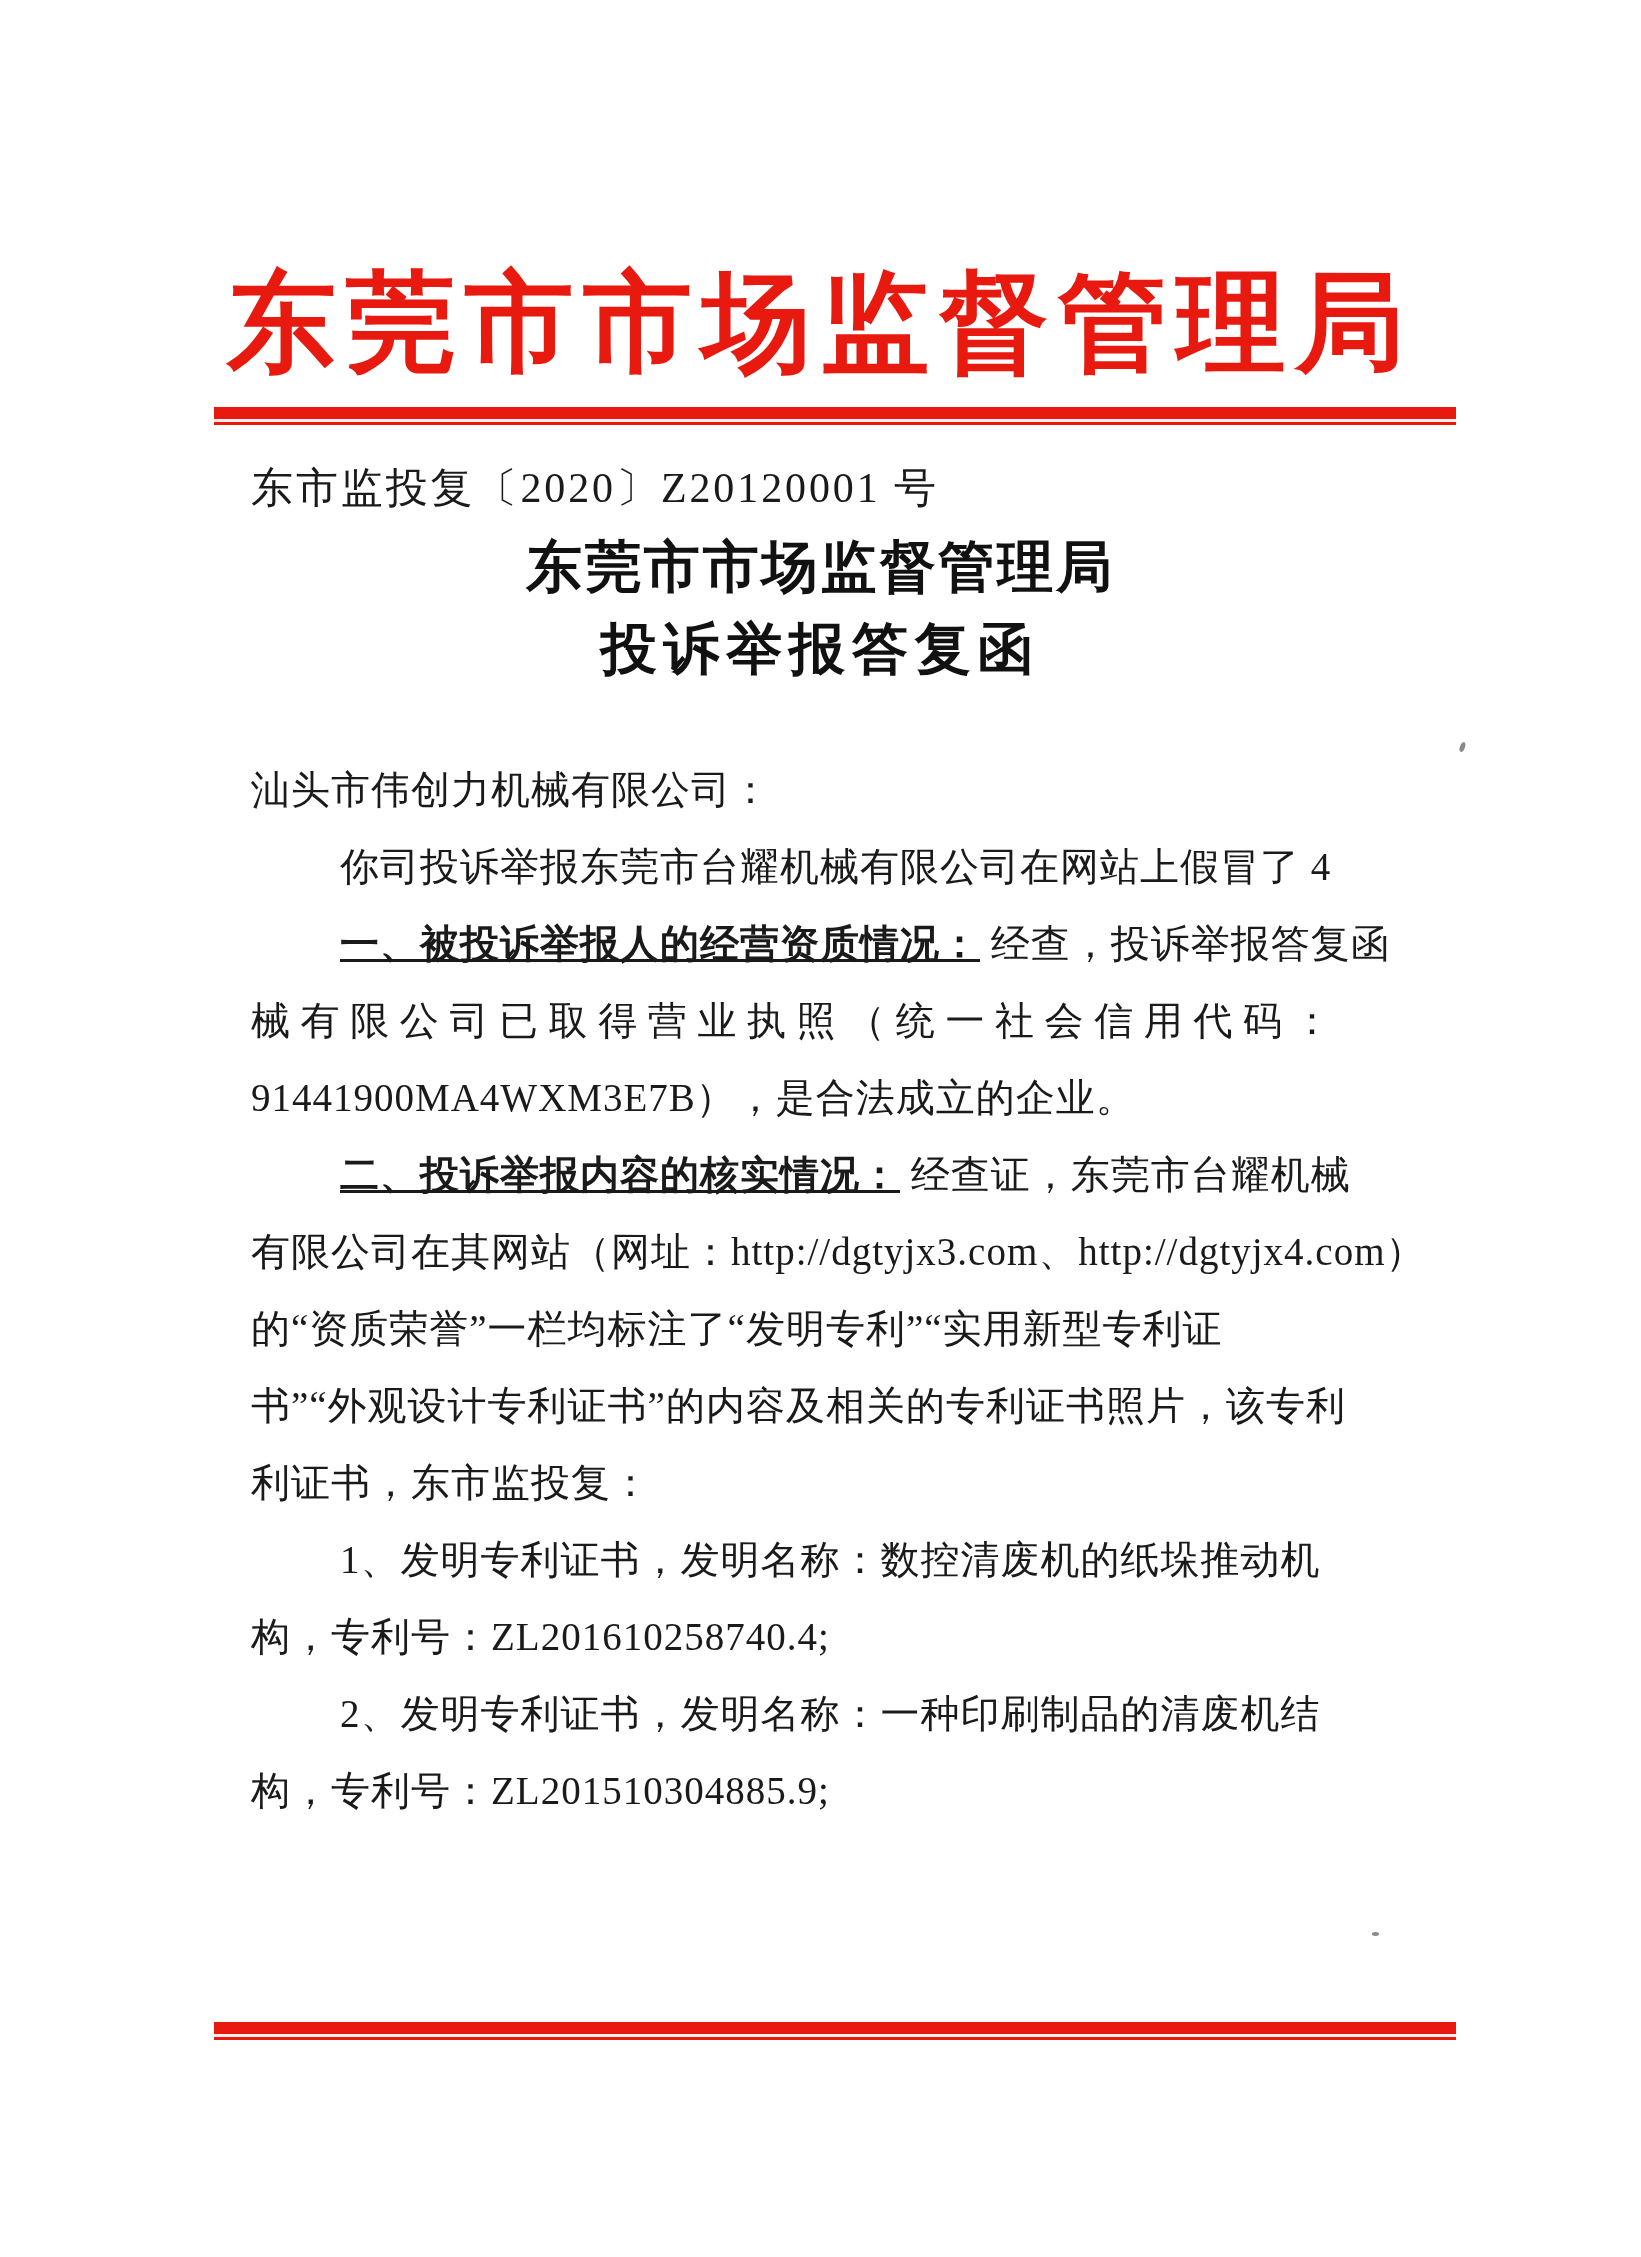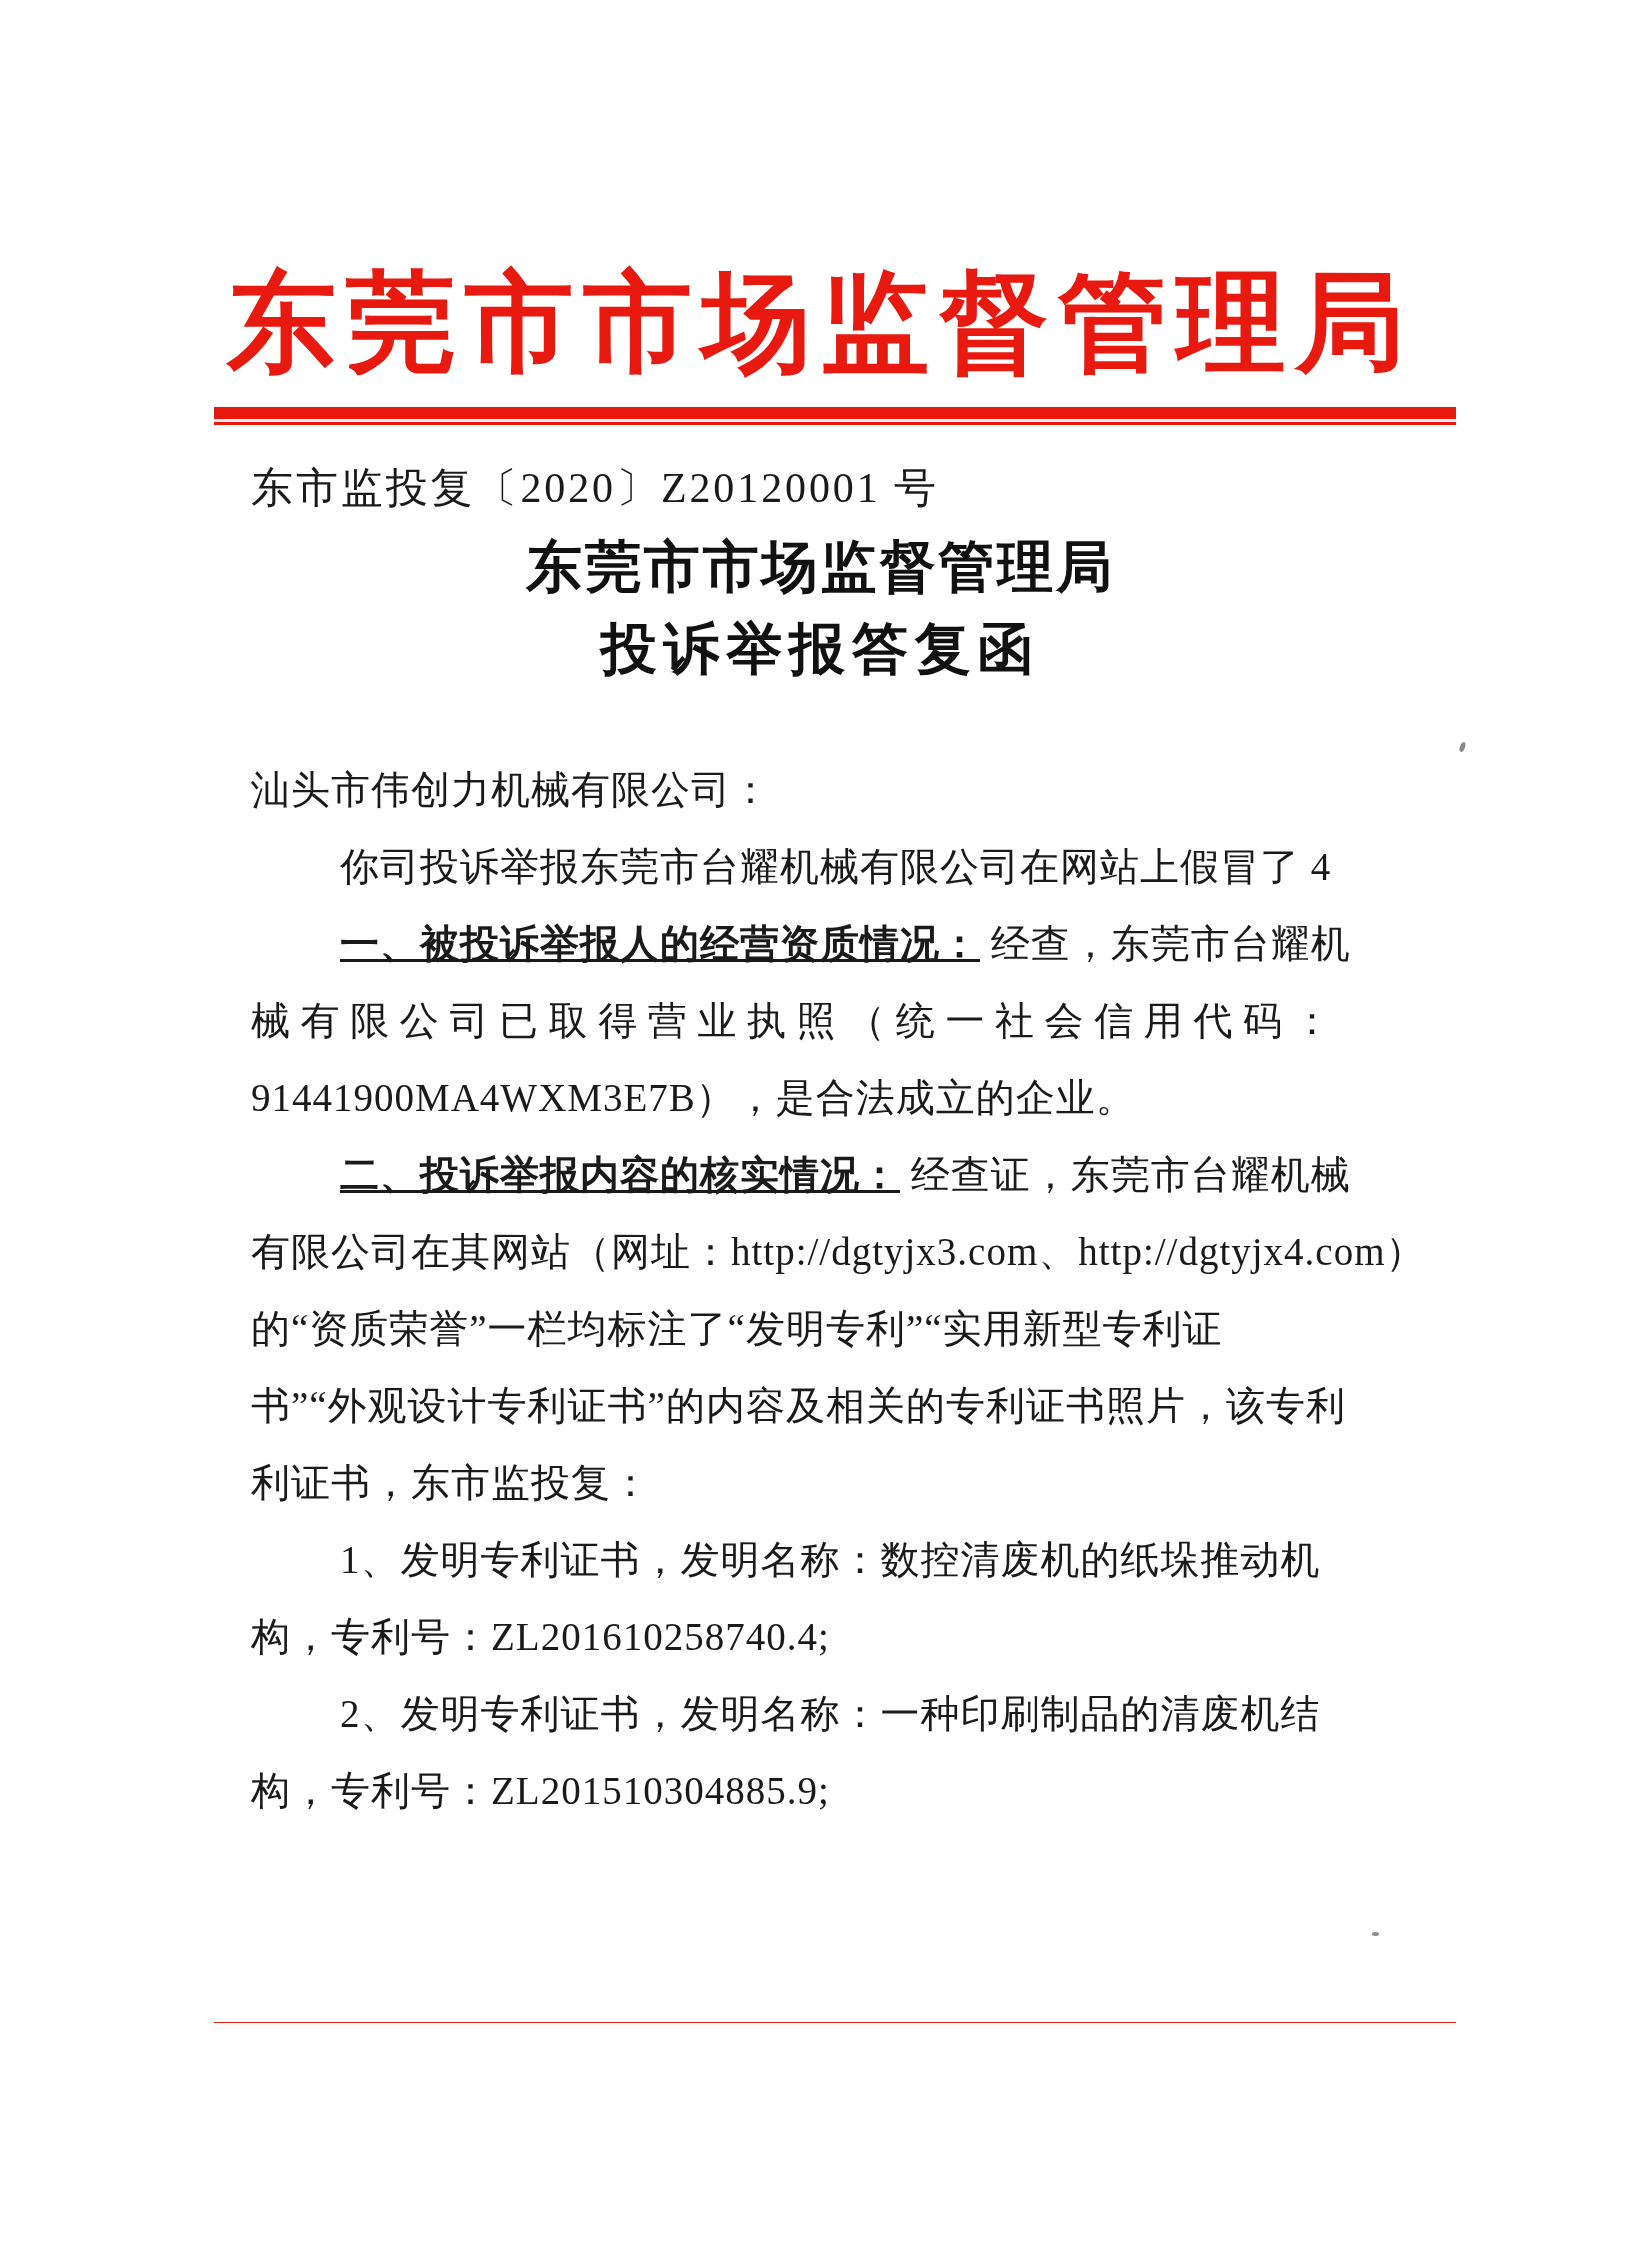--- a/index.html
+++ b/index.html
@@ -1,21 +1,21 @@
 <!DOCTYPE html>
 <html lang="zh" style="--red: #e8190f;"><head>
 <meta charset="utf-8">
 <style>
   :root { --red: #e8190f; --ink: #1a1a1a; }
   * { margin: 0; padding: 0; box-sizing: border-box; }
   html, body { background: #ffffff; }
   .page {
     position: relative;
     width: 1641px;
-    height: 2023px;
+    height: 2257px;
     background: #ffffff;
     overflow: hidden;
     font-family: "Liberation Serif", serif;
     color: var(--ink);
   }
   
   .letterhead {
     position: absolute;
     top: 243px;
     left: 0;
@@ -108,21 +108,21 @@
   <div class="doc-number">东市监投复〔2020〕Z20120001 号</div>
 
   <div class="doc-title">
     <div class="t1">东莞市市场监督管理局</div>
     <div class="t2">投诉举报答复函</div>
   </div>
 
   <div class="body-text">
       <div class="line"><span class="run">汕头市伟创力机械有限公司：</span></div>
       <div class="line indent"><span class="run">你司投诉举报东莞市台耀机械有限公司在网站上假冒了 4</span></div>
-      <div class="line indent"><span class="run bold">一、被投诉举报人的经营资质情况：</span><span class="run"> 经查，东莞市台耀机</span></div>
+      <div class="line indent"><span class="run bold">一、被投诉举报人的经营资质情况：</span><span class="run"> 经查，投诉举报答复函</span></div>
       <div class="line spread"><span class="run">械有限公司已取得营业执照（统一社会信用代码：</span></div>
       <div class="line"><span class="run">91441900MA4WXM3E7B），是合法成立的企业。</span></div>
       <div class="line indent"><span class="run bold">二、投诉举报内容的核实情况：</span><span class="run"> 经查证，东莞市台耀机械</span></div>
       <div class="line"><span class="run">有限公司在其网站（网址：http://dgtyjx3.com、http://dgtyjx4.com）</span></div>
       <div class="line"><span class="run">的“资质荣誉”一栏均标注了“发明专利”“实用新型专利证</span></div>
       <div class="line"><span class="run">书”“外观设计专利证书”的内容及相关的专利证书照片，该专利</span></div>
       <div class="line"><span class="run">利证书，东市监投复：</span></div>
       <div class="line indent"><span class="run">1、发明专利证书，发明名称：数控清废机的纸垛推动机</span></div>
       <div class="line"><span class="run">构，专利号：ZL201610258740.4;</span></div>
       <div class="line indent"><span class="run">2、发明专利证书，发明名称：一种印刷制品的清废机结</span></div>

